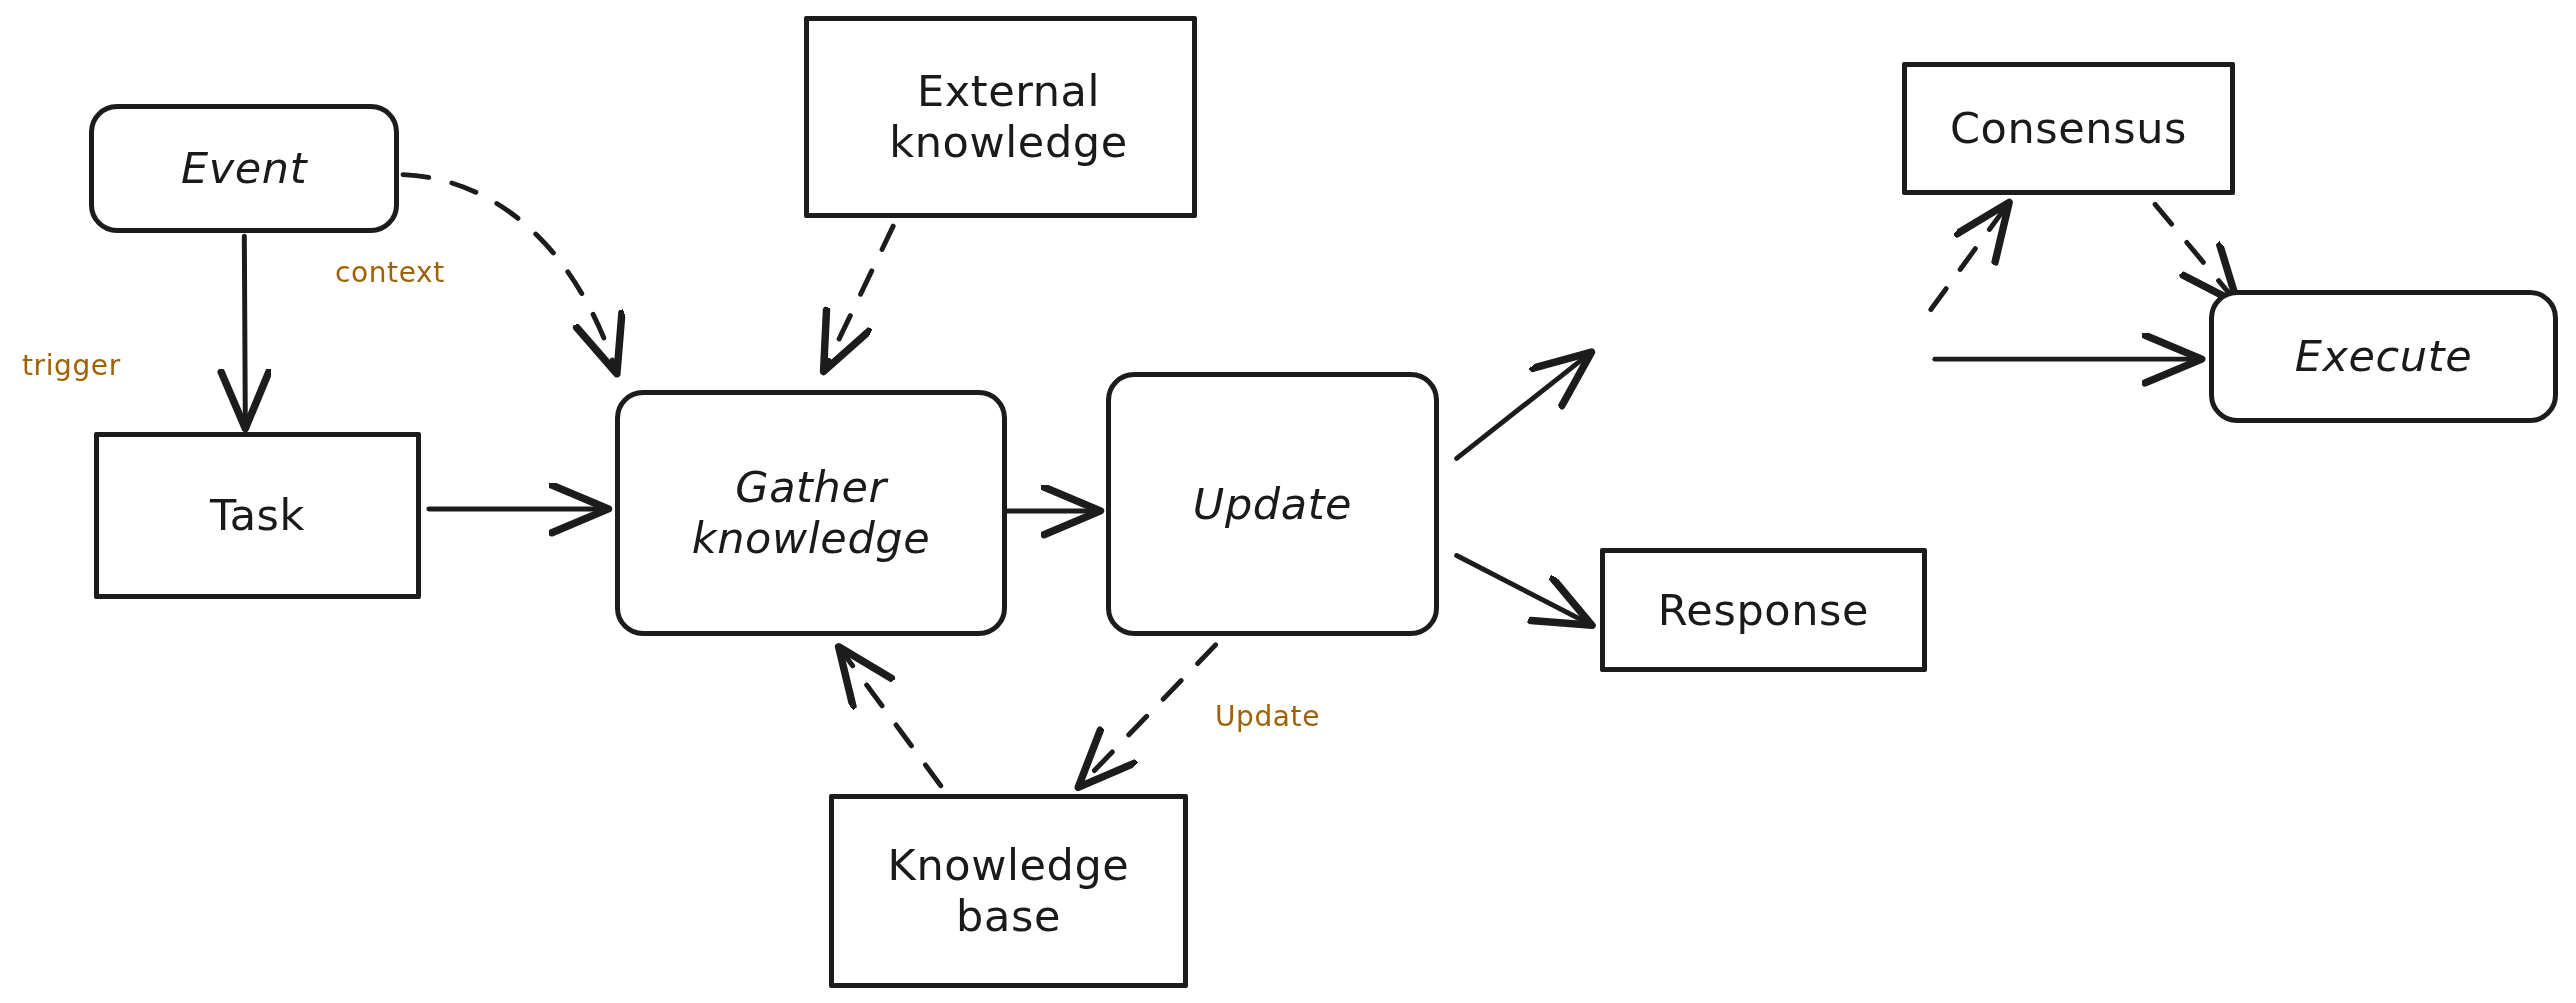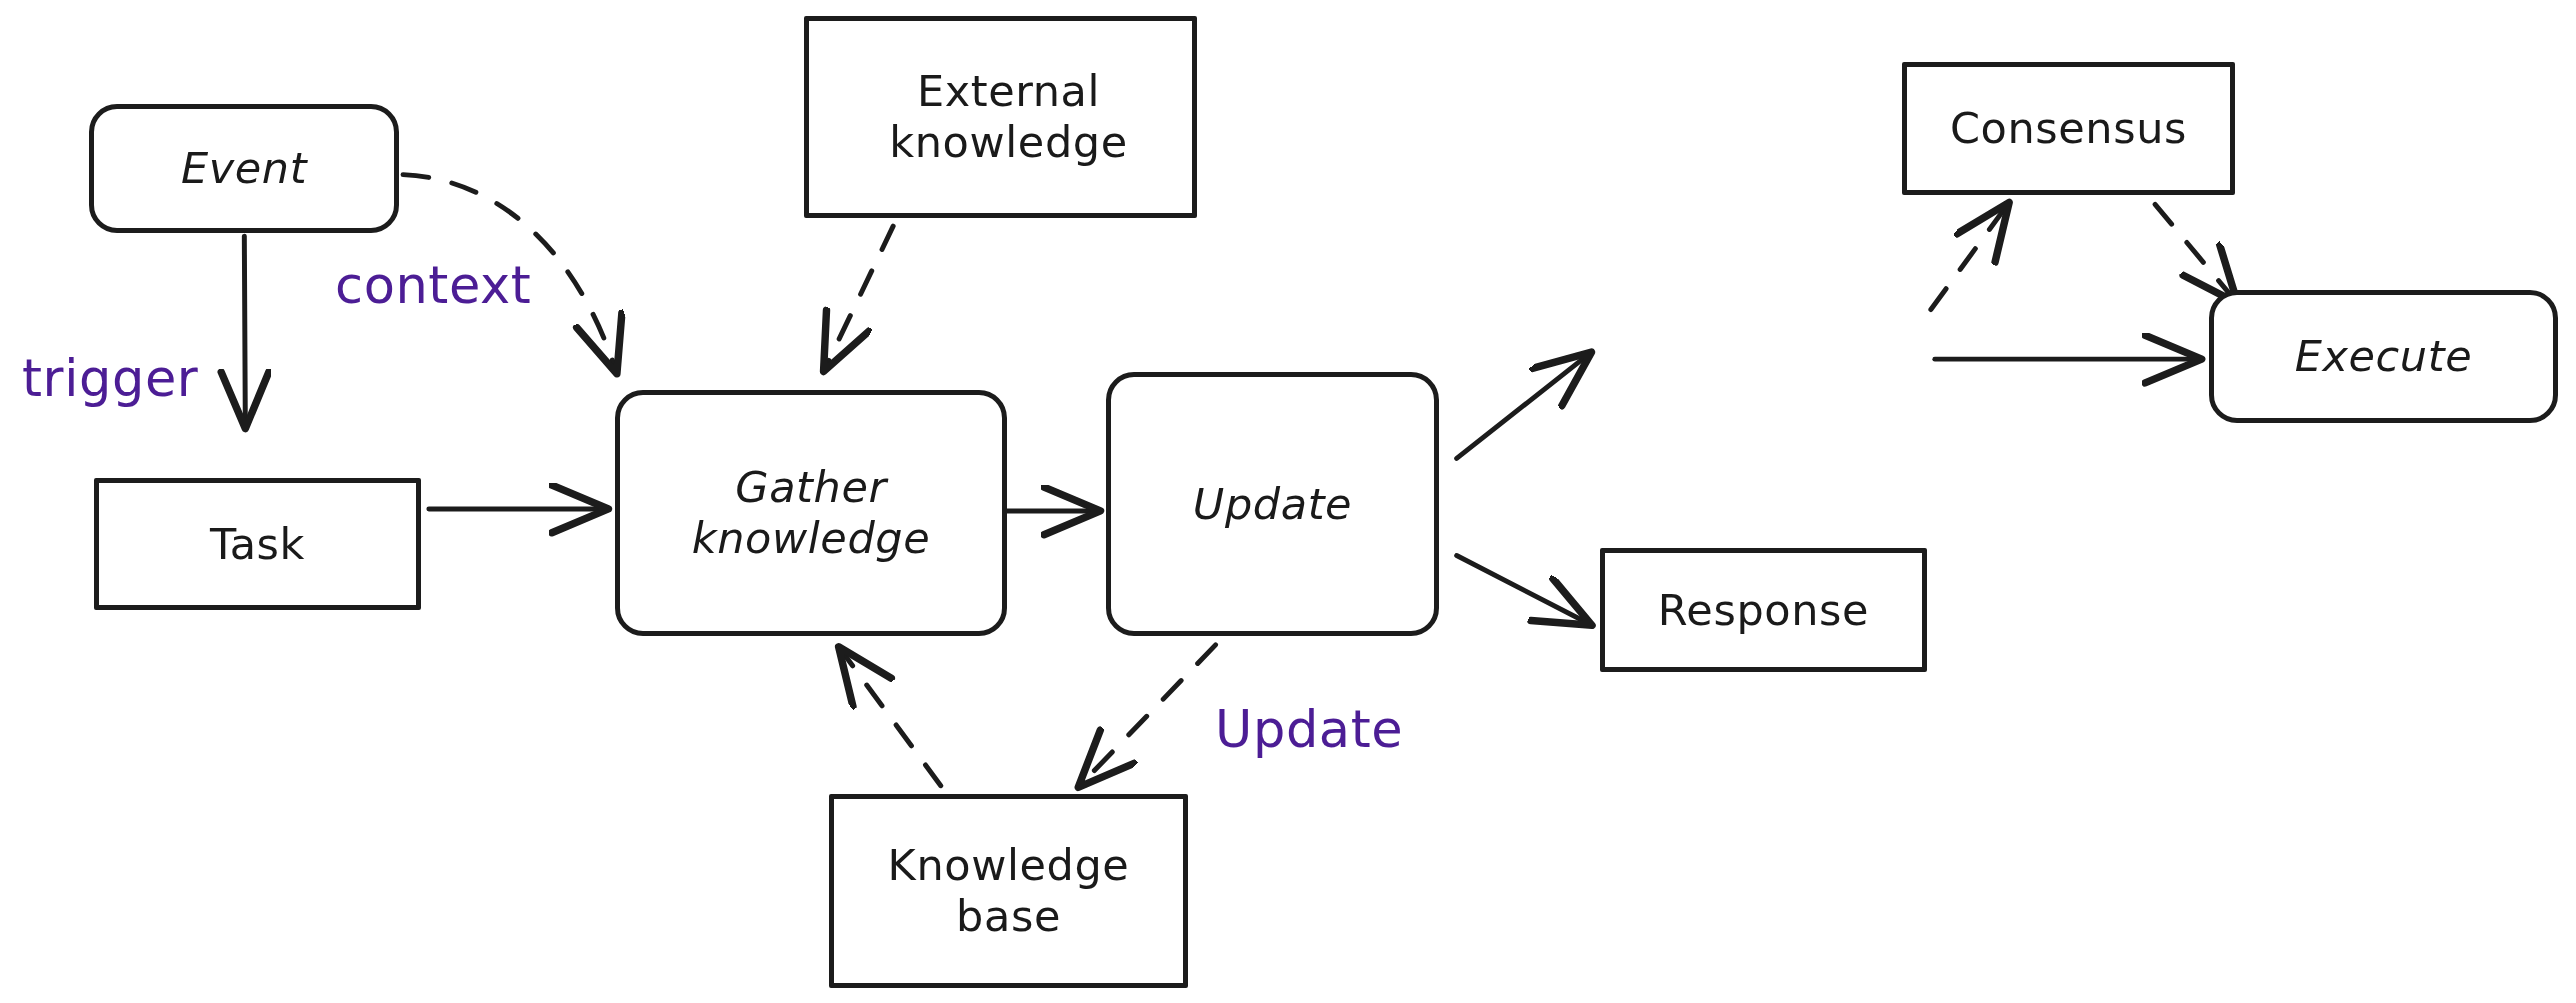--- a/index.html
+++ b/index.html
@@ -43,23 +43,23 @@
   .node .label {
     font-family: "DejaVu Sans", sans-serif;
     font-size: 43px;
     font-weight: 400;
     letter-spacing: 0.6px;
     white-space: pre-line;
     padding: 0 10px;
   }
   .edge-label {
     position: absolute;
-    color: #4c1d95;
+    color: #a16207;
     font-family: "DejaVu Sans", sans-serif;
-    font-size: 51px;
+    font-size: 28px;
     letter-spacing: 0.6px;
     white-space: nowrap;
     z-index: 4;
     background: transparent;
   }
 </style>
 </head>
 <body>
 
 <div id="canvas">
@@ -117,21 +117,21 @@
 
     <g>
       <path d="M948,792 L848,656" fill="none" stroke="#1c1c1c" stroke-width="5" stroke-linecap="round" stroke-dasharray="26 24" marker-end="url(#ah)"></path>
     </g>
   </svg>
 
   <div class="node rounded" style="left:89px; top:104px; width:310px; height:129px;">
     <span class="label">Event</span>
   </div>
 
-  <div class="node rect" style="left:94px; top:432px; width:327px; height:132px;margin-top:46px;">
+  <div class="node rect" style="left:94px; top:432px; width:327px; height:167px;">
     <span class="label">Task</span>
   </div>
 
   <div class="node rounded" style="left:615px; top:390px; width:392px; height:246px;">
     <span class="label">Gather
 knowledge</span>
   </div>
 
   <div class="node rect" style="left:804px; top:16px; width:393px; height:202px;padding-left:16px;">
     <span class="label">External

